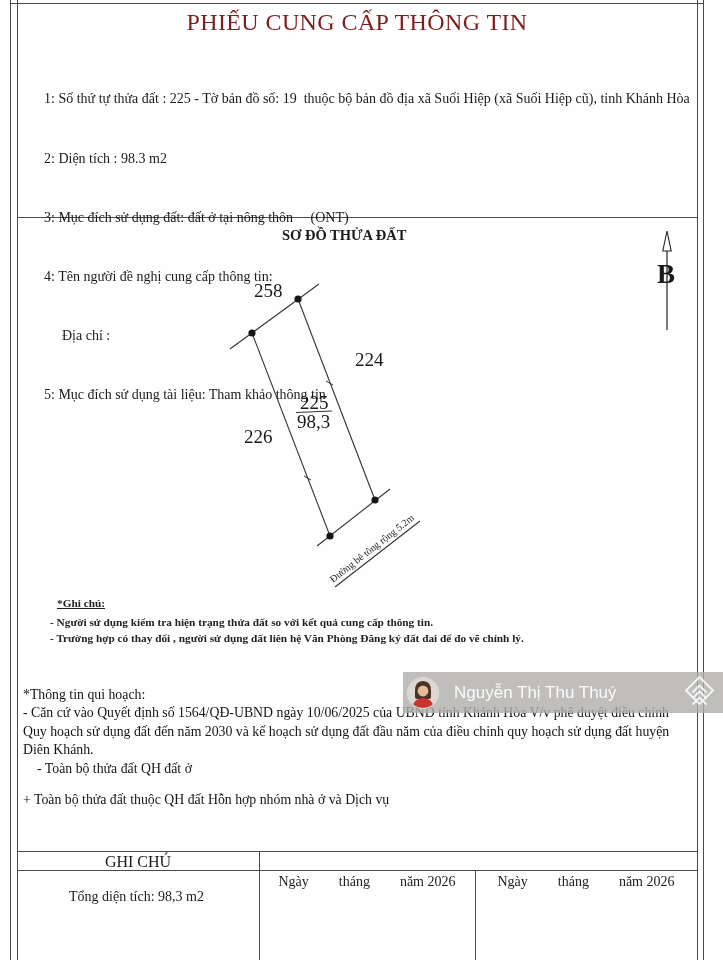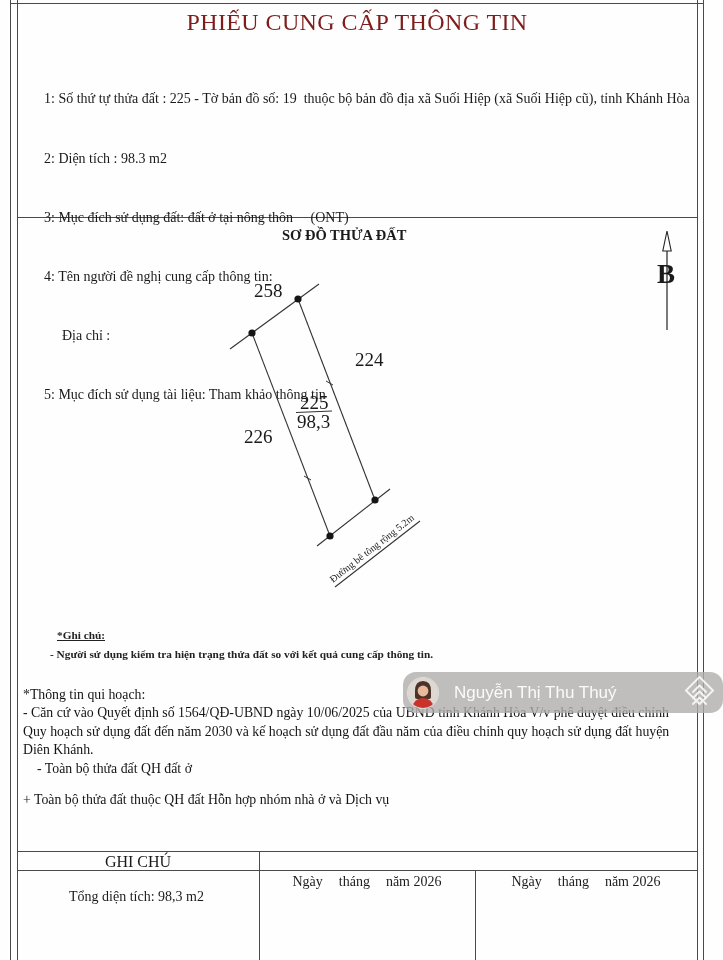--- a/index.html
+++ b/index.html
@@ -15,44 +15,44 @@
 
   
   #info-list{position:absolute;top:50px;left:44px;font-size:14px;line-height:19.7px;
              white-space:pre;color:#1a1a1a;}
   #info-list .indent{padding-left:18px;}
 
   
   #sketch{position:absolute;left:0;top:217px;width:723px;height:400px;}
 
   
-  #notes{position:absolute;left:50px;top:627px;font-size:11.3px;line-height:16.5px;
+  #notes{position:absolute;left:50px;top:595px;font-size:11.3px;line-height:16.5px;
          font-weight:600;color:#222;font-family:Liberation Serif, serif;}
   #notes .heading{padding-left:7px;text-decoration:underline;margin-bottom:2px;}
 
   
   #planning{position:absolute;left:23px;top:686px;width:668px;font-size:13.8px;
             line-height:18.4px;color:#141414;}
   #planning .p-indent{padding-left:14px;margin-bottom:13px;}
   #planning .p-plus{margin-top:0;}
 
   
   #wm-bar{position:absolute;left:403px;top:672px;width:320px;height:41px;
-          background:rgba(176,174,171,0.8);z-index:5;display:flex;align-items:center;border-radius:13px;}
+          background:rgba(176,174,171,0.8);z-index:5;display:flex;align-items:center;}
   #wm-avatar{width:30px;height:30px;border-radius:50%;overflow:hidden;margin-left:5px;
              flex:0 0 auto;box-shadow:0 0 0 1px rgba(255,255,255,.5);}
   #wm-name{margin-left:16px;font-family:"Liberation Sans","DejaVu Sans",sans-serif;
            font-size:17px;color:rgba(255,255,255,0.93);white-space:nowrap;}
   #brand-logo{position:absolute;left:684px;top:675px;z-index:6;opacity:.85;}
 
   
   #ghi-chu-header{position:absolute;left:17px;top:853px;width:242px;text-align:center;
                   font-size:16px;color:#1a1a1a;}
   #total-area{position:absolute;left:30px;top:889px;font-size:14px;margin-left:39px;}
-  .date-cell{position:absolute;top:874px;font-size:14px;display:flex;justify-content:center;gap:16px;text-align:right;}
+  .date-cell{position:absolute;top:874px;font-size:14px;display:flex;justify-content:center;gap:30px;text-align:right;}
   #date-cell-1{left:259px;width:216px;}
   #date-cell-2{left:475px;width:222px;}
 
   svg text{font-family:"Liberation Serif","DejaVu Serif",serif;fill:#1a1a1a;}
 </style>
 </head>
 <body>
 
 <div id="page">
 
@@ -107,20 +107,21 @@
     <text x="300" y="192" font-size="19">225</text>
     <line x1="296" y1="195.5" x2="332" y2="194" stroke="#333" stroke-width="1"></line>
     <text x="297" y="211" font-size="19">98,3</text>
 
     <text transform="translate(374,334) rotate(-38)" text-anchor="middle" font-size="10">Đường bê tông rộng 5.2m</text>
   </svg>
 
   <div id="notes">
     <div class="heading">*Ghi chú:</div>
     <div>- Người sử dụng kiểm tra hiện trạng thửa đất so với kết quả cung cấp thông tin.</div>
+    <div>- Trường hợp có thay đổi , người sử dụng đất liên hệ Văn Phòng Đăng ký đất đai để đo vẽ chỉnh lý.</div>
   </div>
 
   <div id="planning">
     <div>*Thông tin qui hoạch:</div>
     <div>- Căn cứ vào Quyết định số 1564/QĐ-UBND ngày 10/06/2025 của UBND tỉnh Khánh Hòa V/v phê duyệt điều chỉnh Quy hoạch sử dụng đất đến năm 2030 và kế hoạch sử dụng đất đầu năm của điều chỉnh quy hoạch sử dụng đất huyện Diên Khánh.</div>
     <div class="p-indent">- Toàn bộ thửa đất QH đất ở</div>
     <div class="p-plus">+ Toàn bộ thửa đất thuộc QH đất Hỗn hợp nhóm nhà ở và Dịch vụ</div>
   </div>
 
   <div id="wm-bar">

